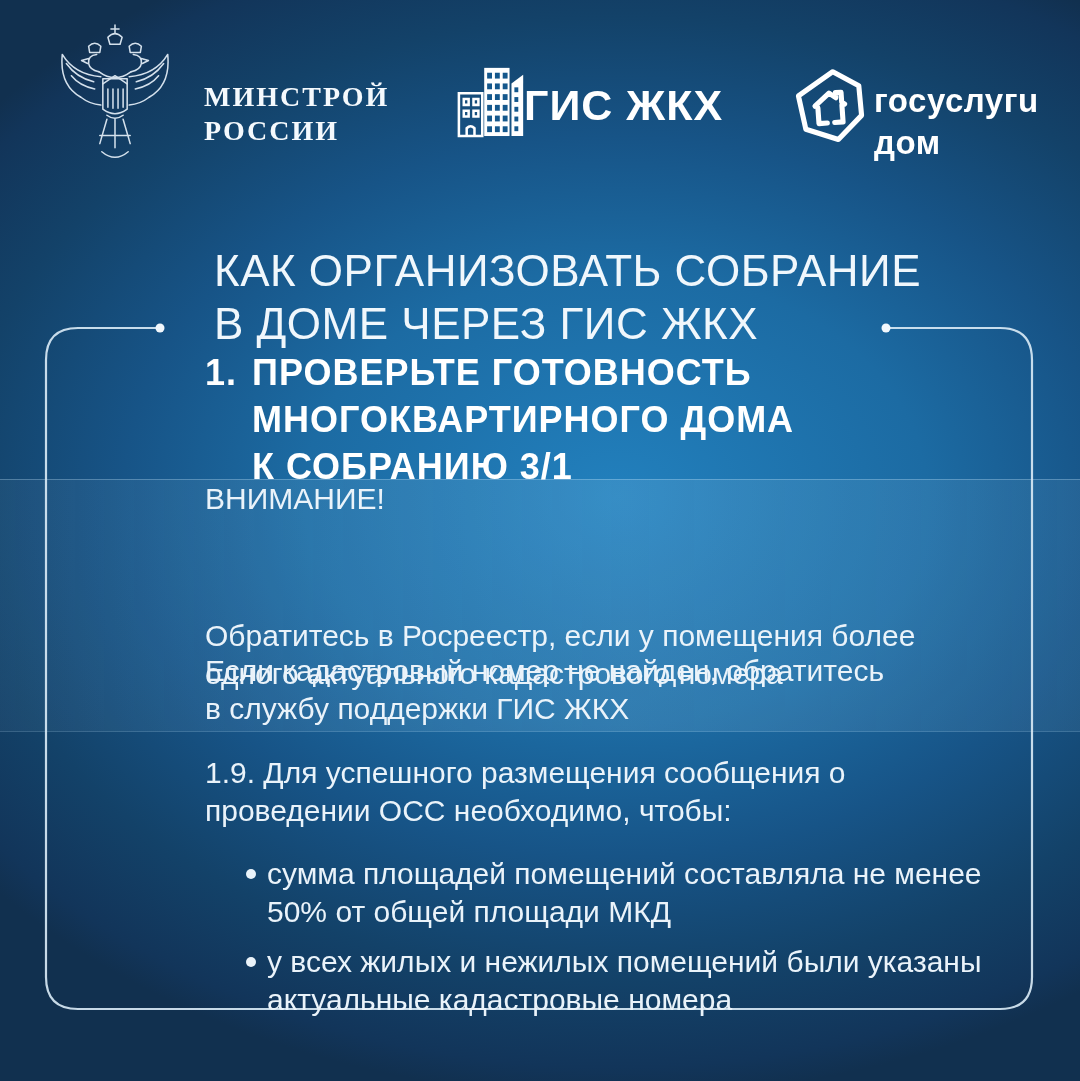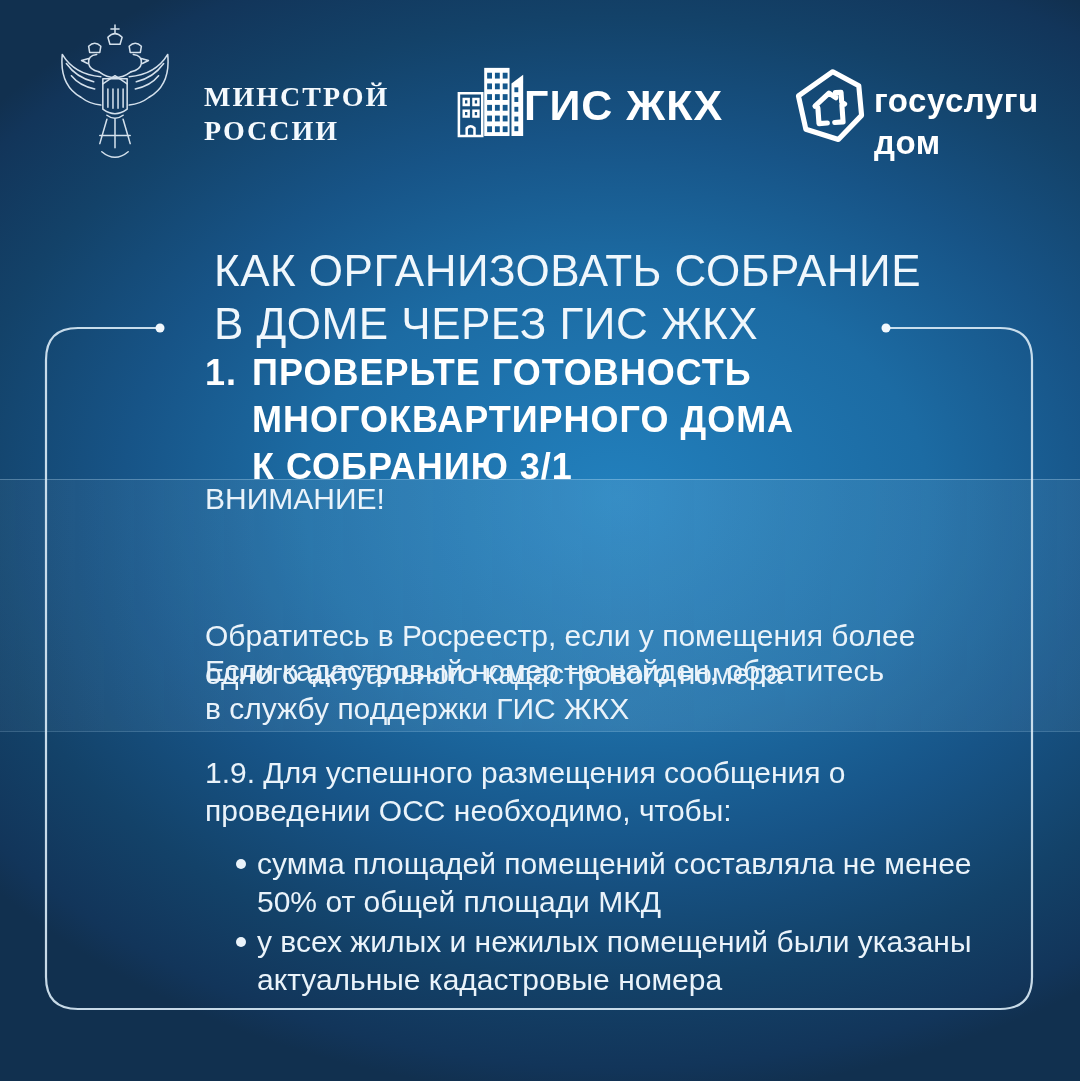--- a/index.html
+++ b/index.html
@@ -63,21 +63,21 @@
   }
   .attention { top:480px; }
   .p1 { top:580px;margin-top:37px; }
   .p2 { top:640px;margin-top:12px; }
   .intro { top:754px; }
 
   .req-list {
     position:absolute; left:205px; top:843px; margin:0; padding:0; list-style:none;
     font-size:30px; line-height:38px; color:#eaf3fa;
   }
-  .req-list li { position:relative; padding-left:50px; margin:2px; }
+  .req-list li { position:relative; padding-left:50px; margin:12px; }
   .req-list .li-text { white-space:pre-line; }
   .dot {
     position:absolute; left:29px; top:14px; width:10px; height:10px;
     border-radius:50%; background:#eaf3fa;
   }
 </style>
 </head>
 <body>
 
 <div class="page">

